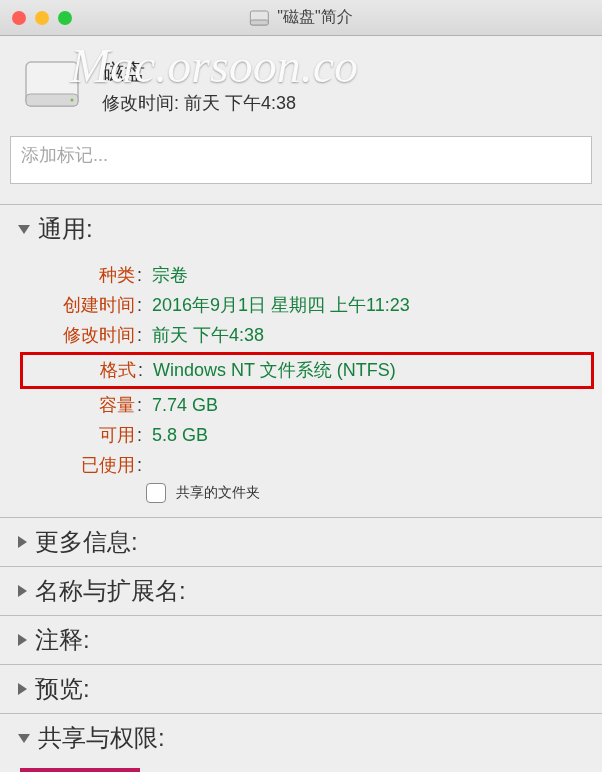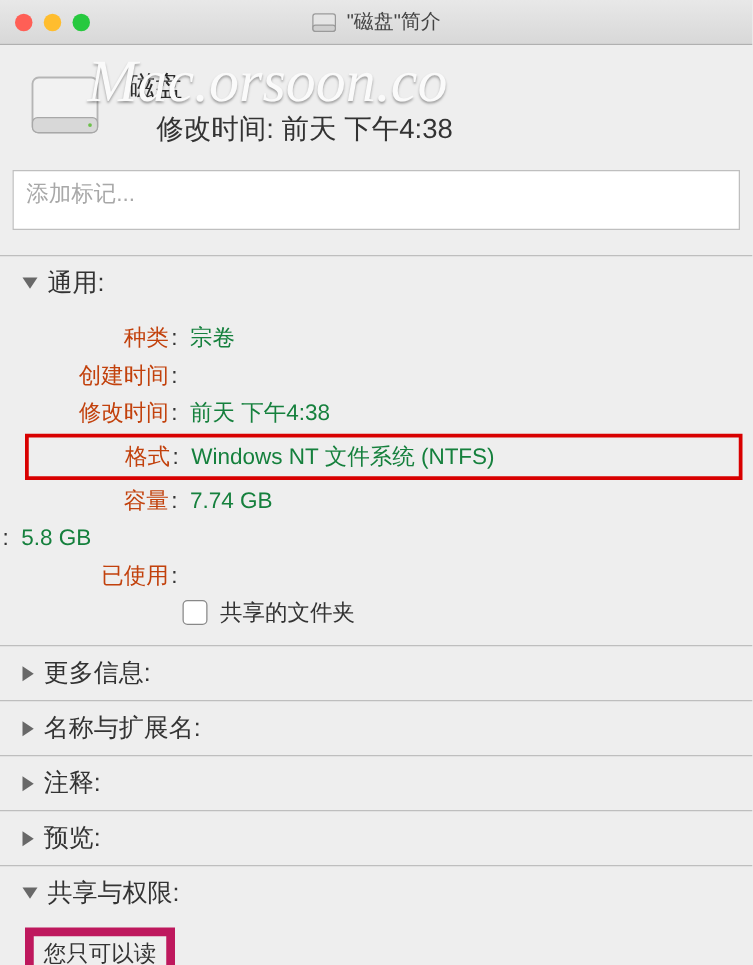--- a/index.html
+++ b/index.html
@@ -63,23 +63,22 @@
       gap: 18px;
     }
     .drive-icon-large svg { display: block; }
     .header-text {}
     .drive-name {
       font-size: 22px;
       color: #2c2c2c;
       margin-bottom: 4px;
     }
     .modified-line {
-      font-size: 22px;
+      font-size: 18px;
       color: #333;
-      margin-left: 23px;
     }
     .tags-field {
       margin: 10px 10px 20px 10px;
       background: #fff;
       border: 1px solid #bfbfbf;
       height: 48px;
       display: flex;
       align-items: flex-start;
       padding: 8px 10px;
     }
@@ -96,21 +95,21 @@
     .section {
       border-top: 1px solid #bebebe;
     }
     .section:last-child { border-bottom: none; }
     .section-header {
       display: flex;
       align-items: center;
       padding: 8px 18px;
       gap: 8px;
       cursor: default;
-      font-size: 20px;
+      font-size: 24px;
       color: #333;
     }
     .triangle {
       width: 0;
       height: 0;
       border-style: solid;
     }
     .triangle.right {
       border-width: 6px 0 6px 9px;
       border-color: transparent transparent transparent #686868;
@@ -147,21 +146,21 @@
       margin: 2px 8px 2px 20px;
       padding: 0;
     }
     .format-row-wrap .kv-row { margin: 2px 0; }
     .format-row-wrap .kv-label { width: 113px; }
     .shared-row {
       display: flex;
       align-items: center;
       gap: 10px;
       margin: 4px 0 0 146px;
-      font-size: 18px;
+      font-size: 14px;
     }
     .checkbox {
       width: 20px;
       height: 20px;
       border: 1.5px solid #888;
       border-radius: 4px;
       background: #fff;
     }
     .perm-body {
       padding: 4px 0 10px 0;
@@ -228,20 +227,21 @@
 
       <div class="kv-row">
         <span class="kv-label">种类</span>
         <span class="kv-colon">:</span>
         <span class="kv-value">宗卷</span>
       </div>
 
       <div class="kv-row">
         <span class="kv-label">创建时间</span>
         <span class="kv-colon">:</span>
+        <span class="kv-value">2016年9月1日 星期四 上午11:23</span>
       </div>
 
       <div class="kv-row">
         <span class="kv-label">修改时间</span>
         <span class="kv-colon">:</span>
         <span class="kv-value">前天 下午4:38</span>
       </div>
 
       <div class="format-row-wrap">
         <div class="kv-row">
@@ -251,20 +251,21 @@
         </div>
       </div>
 
       <div class="kv-row">
         <span class="kv-label">容量</span>
         <span class="kv-colon">:</span>
         <span class="kv-value">7.74 GB</span>
       </div>
 
       <div class="kv-row">
+        <span class="kv-label">可用</span>
         <span class="kv-colon">:</span>
         <span class="kv-value">5.8 GB</span>
       </div>
 
       <div class="kv-row">
         <span class="kv-label">已使用</span>
         <span class="kv-colon">:</span>
       </div>
 
       <div class="shared-row">

